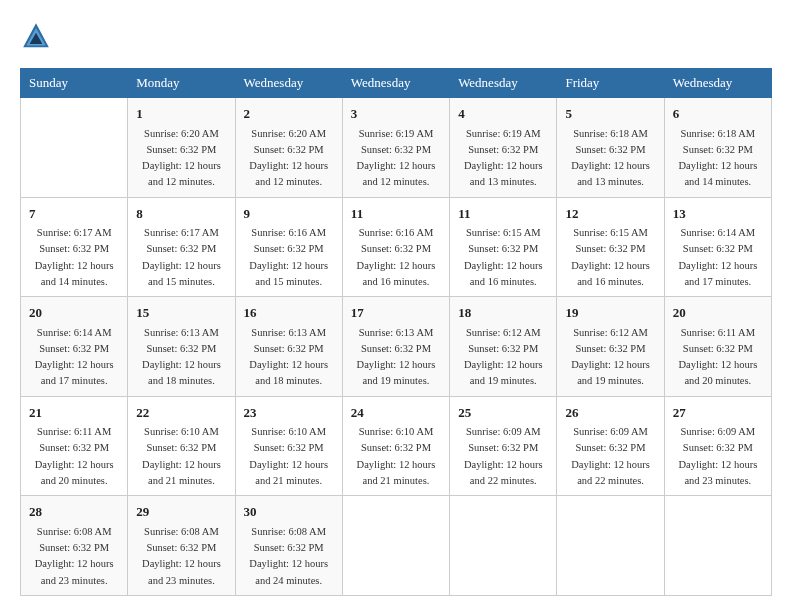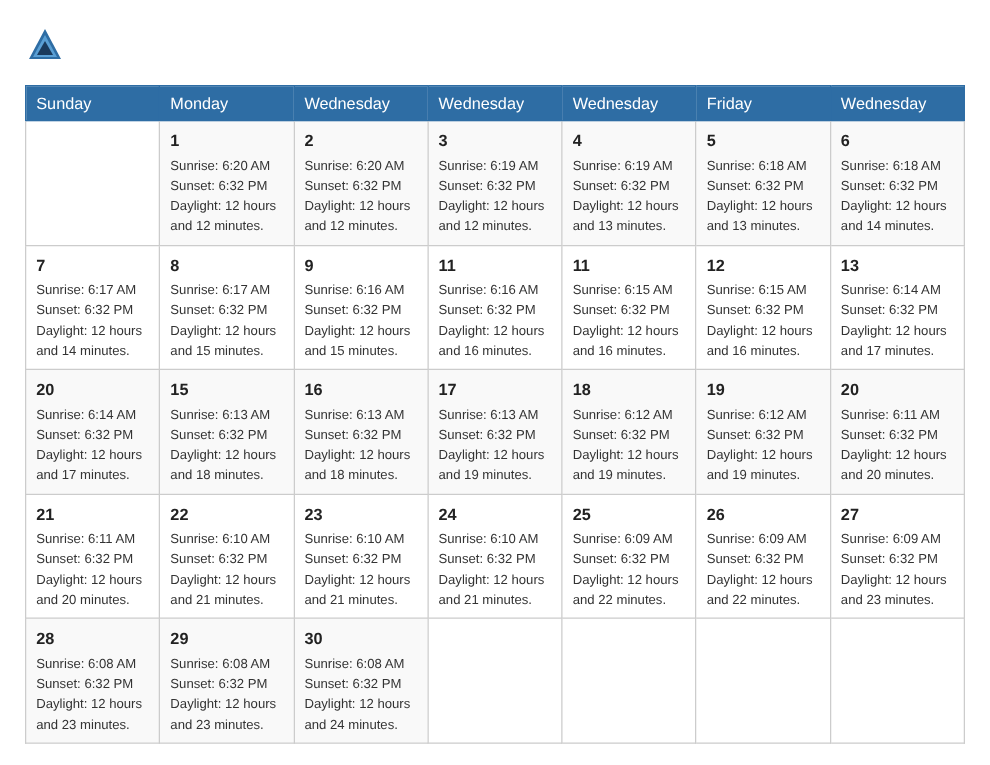--- a/index.html
+++ b/index.html
@@ -40,20 +40,21 @@
       color: #1a3a5c;
     }
     .location {
       font-size: 16px;
       color: #333;
     }
     table {
       width: 100%;
       border-collapse: collapse;
       font-size: 11px;
+      font-family: Liberation Serif, serif;
     }
     thead tr th {
       background-color: #2e6da4;
       color: #fff;
       text-align: left;
       padding: 6px 8px;
       font-size: 13px;
       font-weight: normal;
       border: 1px solid #2e6da4;
     }
@@ -78,20 +79,21 @@
       font-size: 13px;
       font-weight: bold;
       color: #222;
       display: block;
       margin-bottom: 2px;
     }
     .day-info {
       font-size: 10.5px;
       color: #333;
       line-height: 1.55;
+      text-align: center;
     }
     .empty-cell {
       background: #fff !important;
     }
   </style>
 </head>
 <body>
 
 <div class="header">
   <div class="logo">

